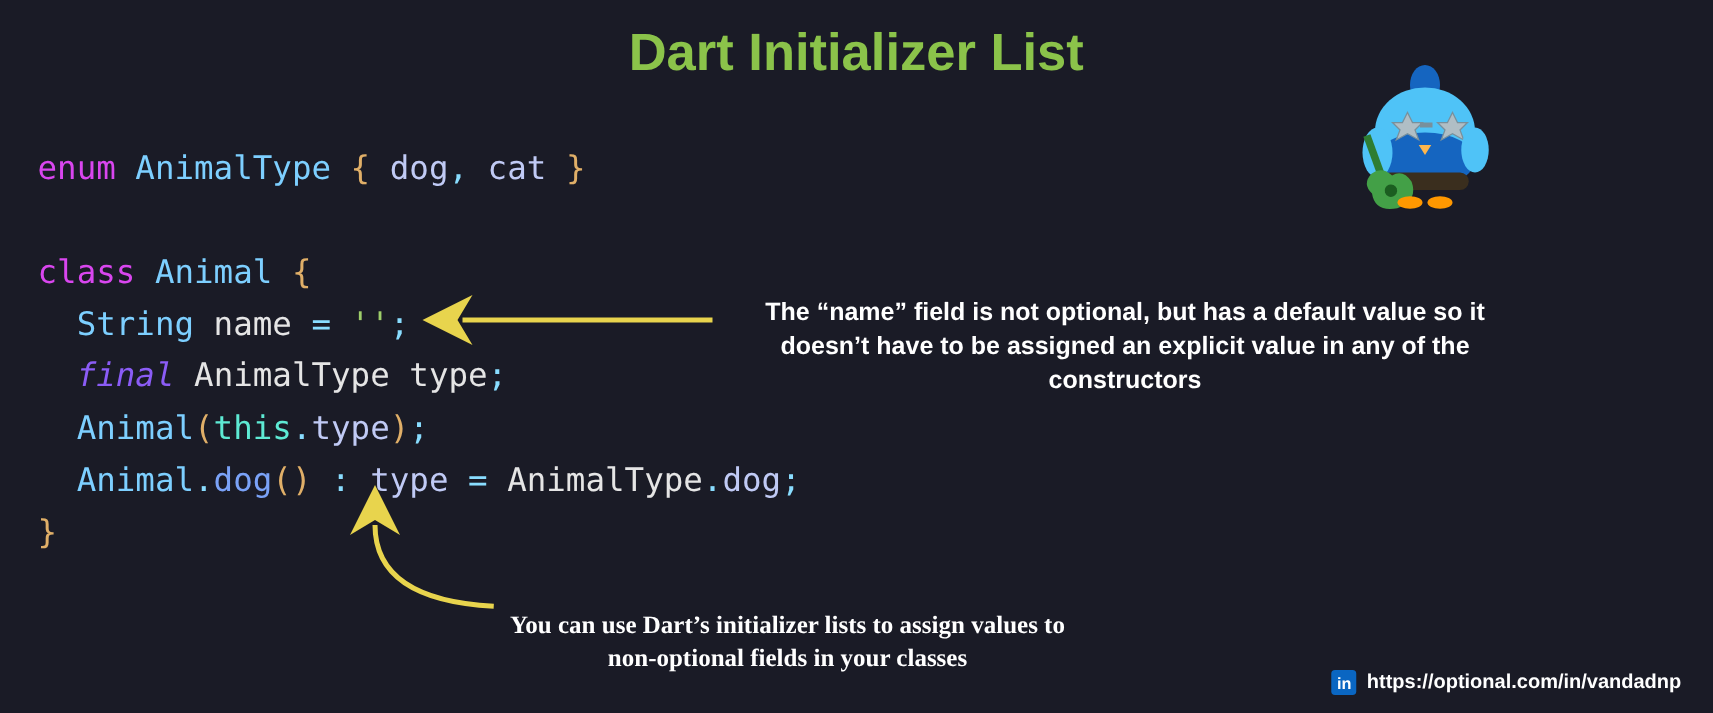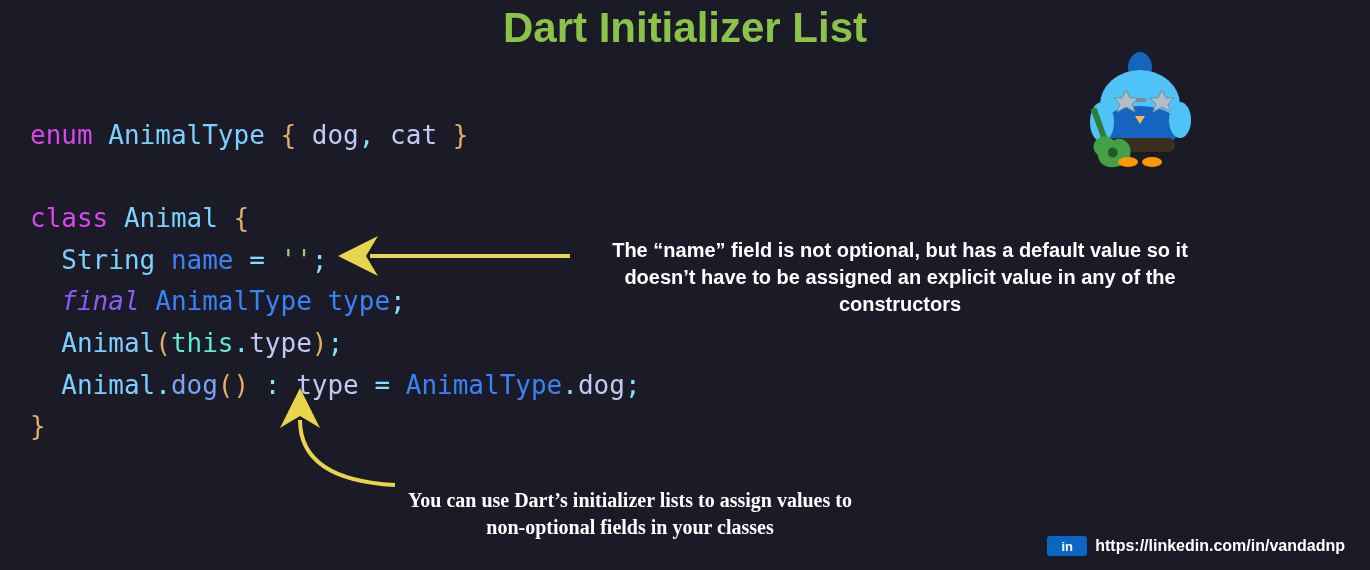--- a/index.html
+++ b/index.html
@@ -9,38 +9,38 @@
     background: #1a1b26;
     font-family: -apple-system, BlinkMacSystemFont, "Segoe UI", Helvetica, Arial, sans-serif;
     position: relative;
     overflow: hidden;
   }
   .title {
     text-align: center;
     color: #8bc34a;
     font-size: 42px;
     font-weight: 700;
-    padding-top: 4px;
+    padding-top: 18px;
   }
   .code {
     position: absolute;
     left: 30px;
     top: 115px;
     font-family: "SF Mono", Menlo, Consolas, monospace;
     font-size: 26px;
     line-height: 1.6;
     white-space: pre;
   }
   .kw-purple { color: #d946ef; }
   .ident-teal { color: #7dcfff; }
   .brace-yellow { color: #e0af68; }
   .white { color: #c0caf5; }
   .punct { color: #89ddff; }
   .final-it { color: #8b5cf6; font-style: italic; }
-  .type-ident { color: #3b82f6; }
+  .type-ident { color: #e5e5e5; }
   .str { color: #9ece6a; }
   .this-red { color: #5eead4; }
   .method { color: #7aa2f7; }
 
   .annotation {
     position: absolute;
     color: #ffffff;
     font-size: 20px;
     font-weight: 700;
     text-align: center;
@@ -69,21 +69,21 @@
     right: 25px;
     bottom: 14px;
     color: #fff;
     font-size: 16px;
     font-weight: 600;
     display: flex;
     align-items: center;
     gap: 8px;
   }
   .li-icon {
-    width: 40px;
+    width: 20px;
     height: 20px;
     background: #0a66c2;
     border-radius: 3px;
     display: flex;
     align-items: center;
     justify-content: center;
     color: #fff;
     font-size: 13px;
     font-weight: 700;
     font-family: Arial, sans-serif;
@@ -145,14 +145,14 @@
   </defs>
   <line x1="570" y1="256" x2="370" y2="256" stroke="#e8d44d" stroke-width="4" marker-end="url(#ah)"></line>
 </svg>
 
 <svg class="arrow" style="left:0;top:0;width:1370px;height:570px;">
   <path d="M 395 485 Q 300 480 300 420" stroke="#e8d44d" stroke-width="4" fill="none" marker-end="url(#ah)"></path>
 </svg>
 
 <div class="footer">
   <span class="li-icon">in</span>
-  <span>https://linkedin.com/in/vandadnp</span>
+  <span>https://optional.com/in/vandadnp</span>
 </div>
 
 </body></html>

